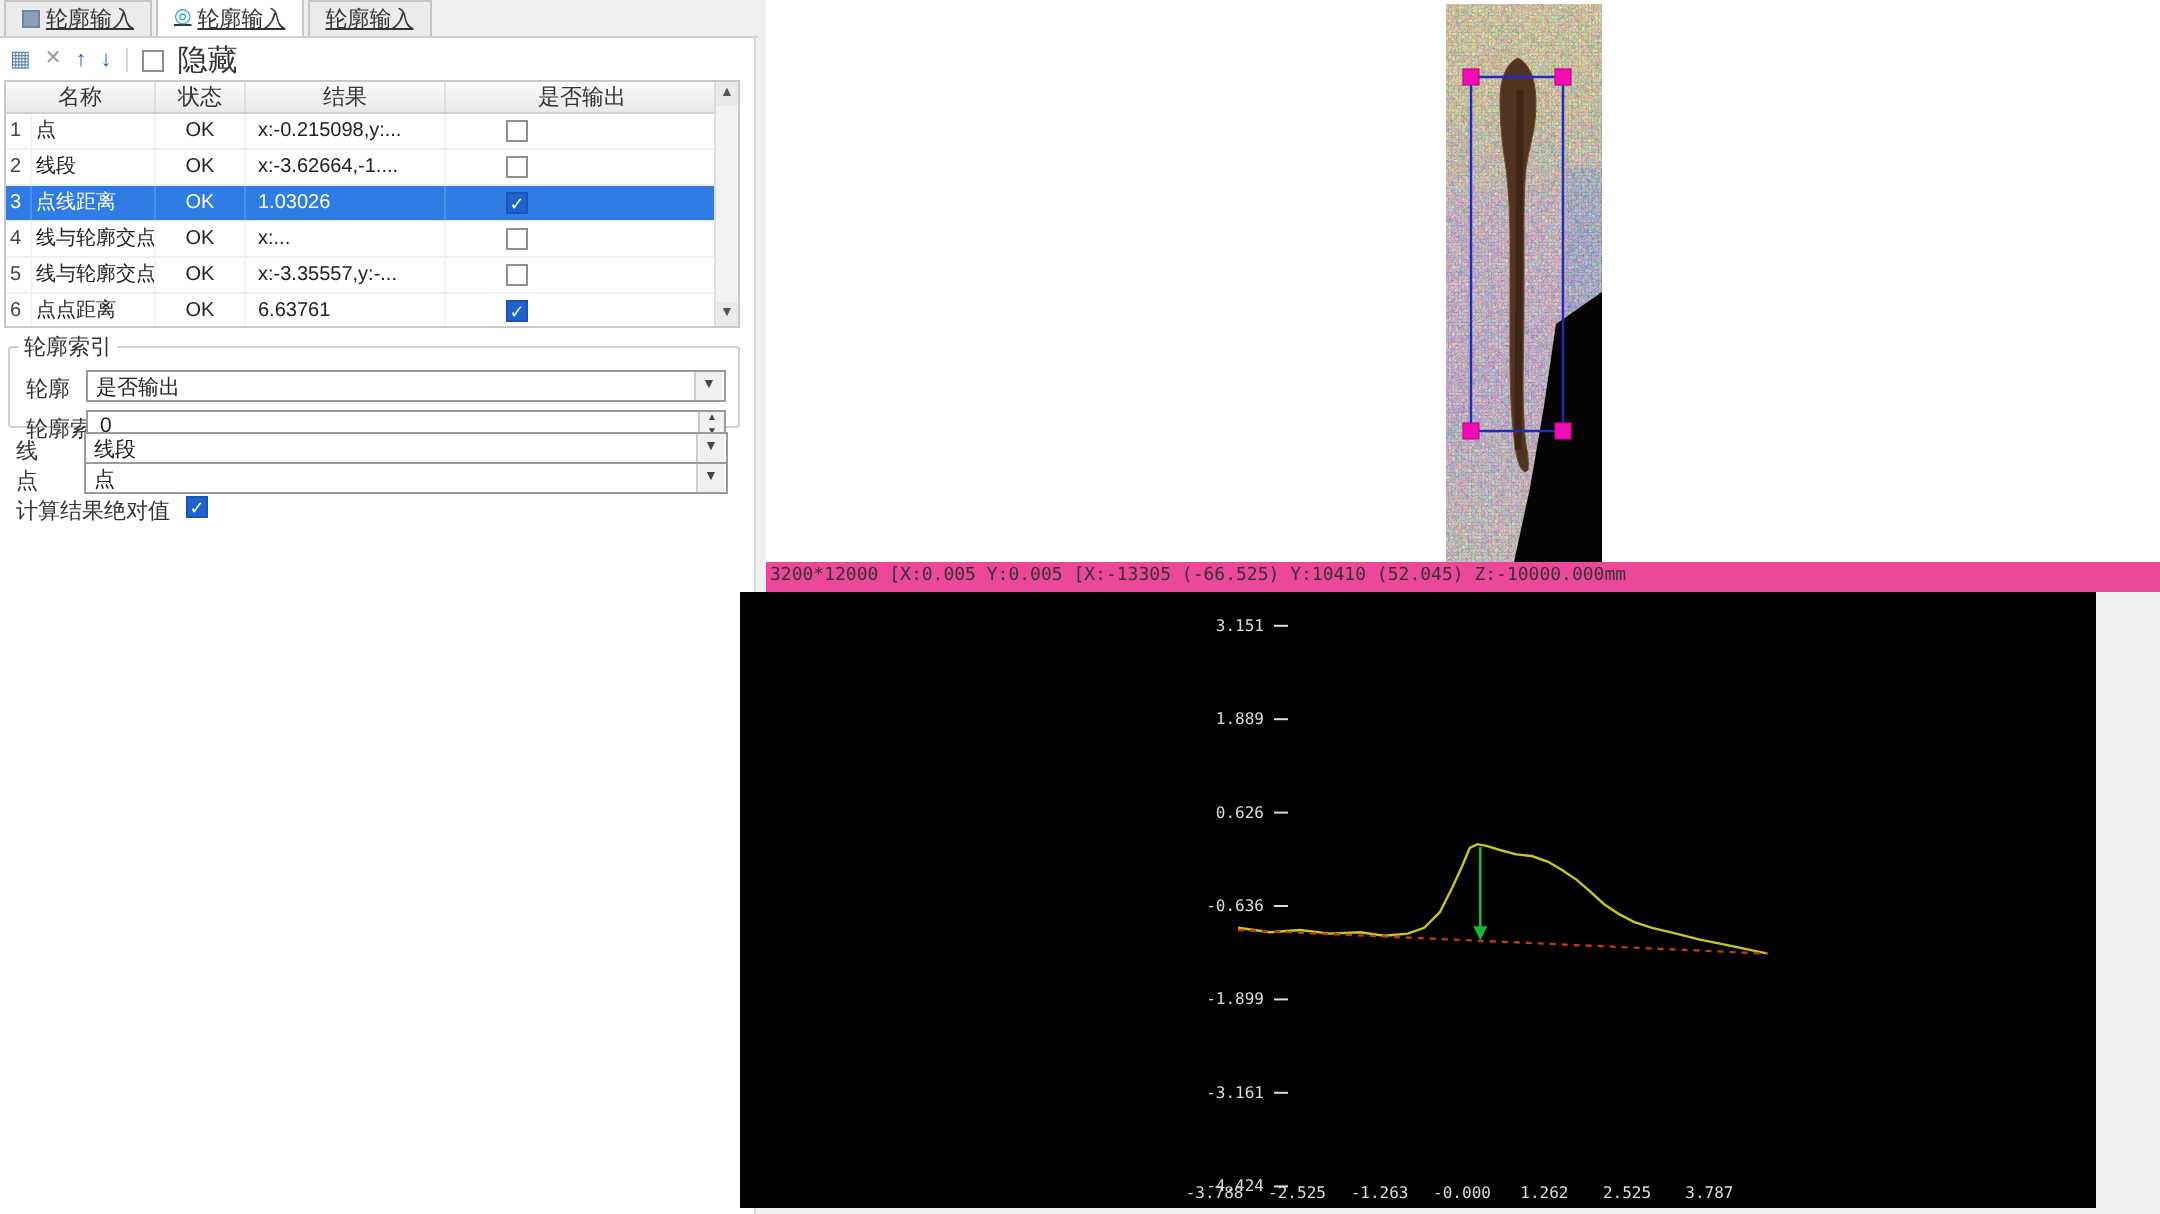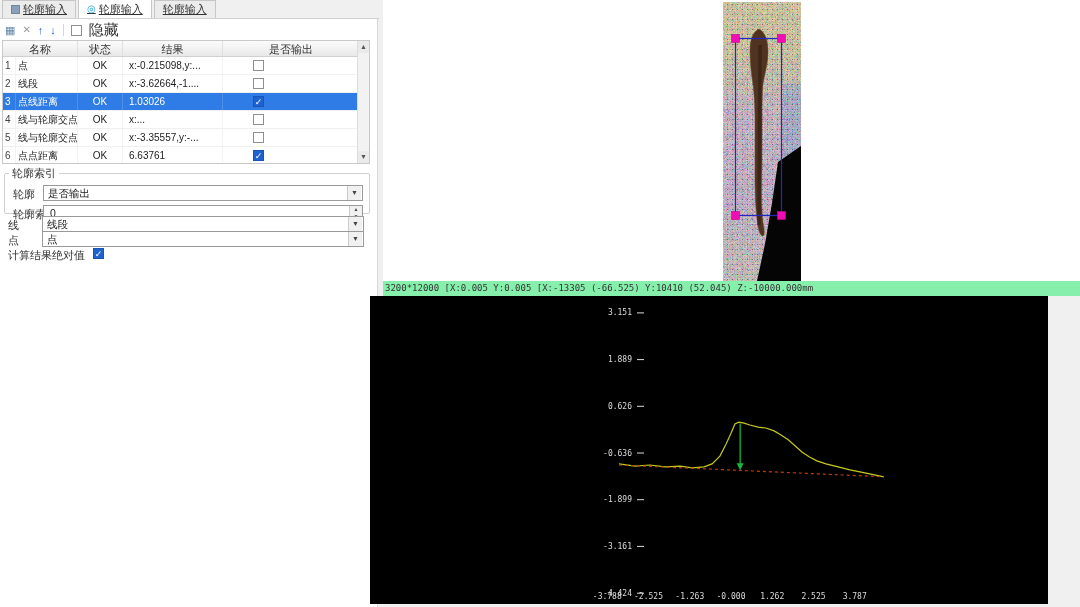--- a/index.html
+++ b/index.html
@@ -67,21 +67,21 @@
 
   .btnrow { position:absolute; left:0; top:467px; width:378px; height:18px; }
   .flatbtn { position:absolute; top:0; font-size:12px; color:#222; cursor:default; }
   .flatbtn.b1 { left:66px; } .flatbtn.b2 { left:176px; } .flatbtn.b3 { left:284px; }
 
   .msgbox { position:absolute; left:5px; top:489px; width:362px; height:92px; border:1px solid #6fcf6f; border-radius:6px; background:#fff; }
   .msgbox .mtext { position:absolute; left:9px; top:42px; font-family:"DejaVu Sans Mono", monospace; font-size:11px; color:#00a844; }
 
   
   .viewer { position:absolute; left:383px; top:0; width:697px; height:281px; background:#ffffff; }
-  .status-line { position:absolute; left:383px; top:281px; width:697px; height:15px; background:#86efac; font-family:"DejaVu Sans Mono", monospace; font-size:9px; line-height:15px; color:#333; padding-left:2px; white-space:nowrap; overflow:hidden; }
+  .status-line { position:absolute; left:383px; top:281px; width:697px; height:15px; background:#ec4899; font-family:"DejaVu Sans Mono", monospace; font-size:9px; line-height:15px; color:#333; padding-left:2px; white-space:nowrap; overflow:hidden; }
   .chart { position:absolute; left:370px; top:296px; width:678px; height:308px; background:#000; }
   .tk { fill:#dcdcdc; font-family:"DejaVu Sans Mono", monospace; font-size:8px; }
   .tkl { stroke:#dcdcdc; stroke-width:1; }
 </style>
 </head>
 <body>
 
 <div class="page">
 
   <div class="left-panel">

